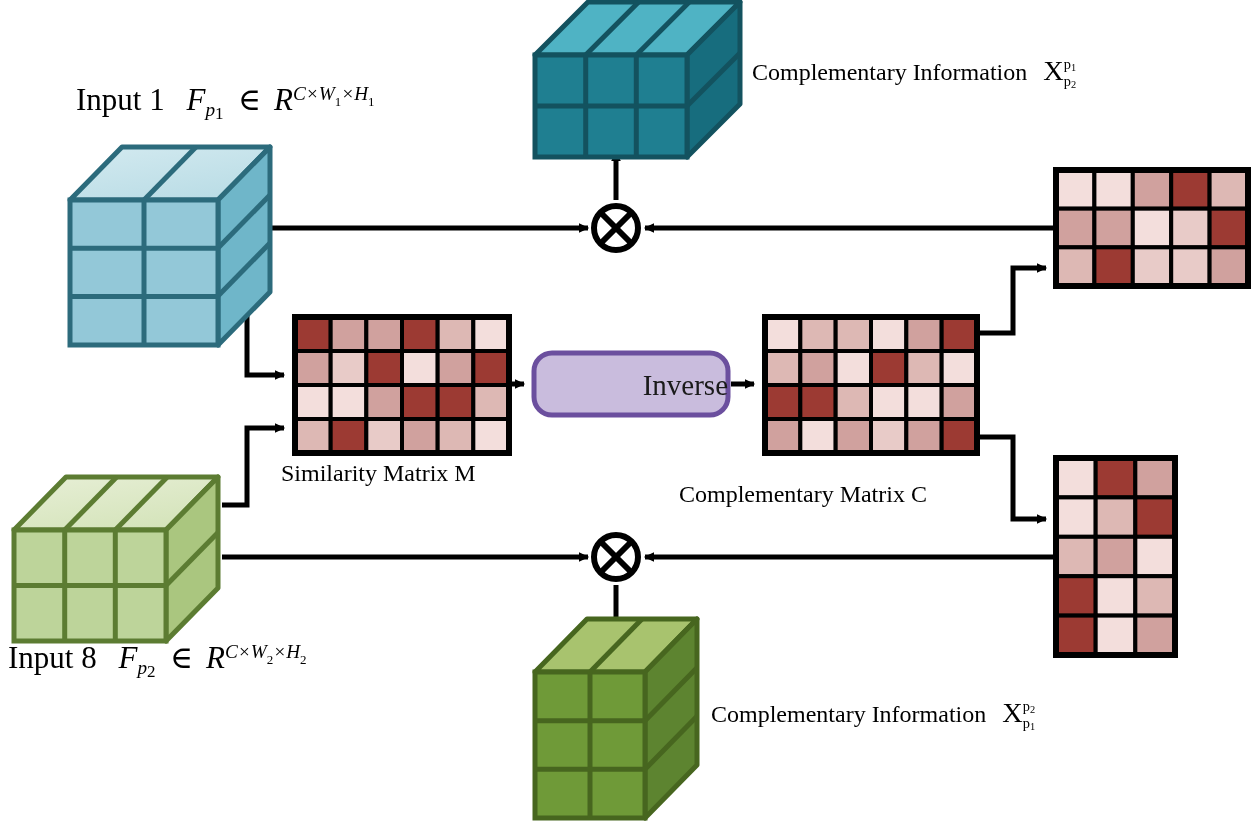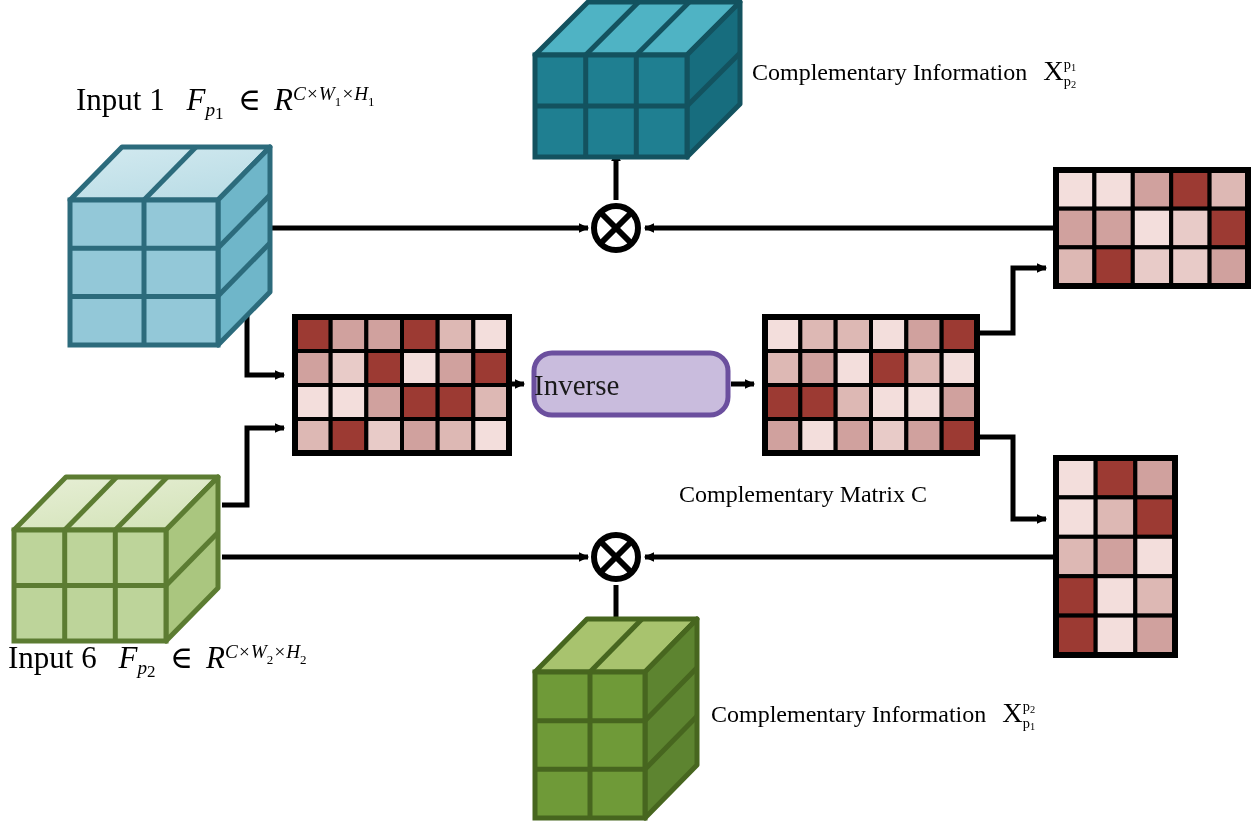--- a/index.html
+++ b/index.html
@@ -55,21 +55,21 @@
     line-height: 1.04;
     text-align: left;
     font-style: normal;
   }
   .updown .u { display: block; }
   .updown .d { display: block; }
   .updown .tiny { font-size: 0.72em; vertical-align: -0.18em; }
   .inverse-text {
     position: absolute;
     width: 194px;
-    text-align: left;
+    text-align: right;
     font-size: 29px;
     font-family: "Liberation Serif", "DejaVu Serif", serif;
     color: #1a1a1a;
   }
   .titlelabel { font-size: 24px; }
   .inputlabel { font-size: 31px; }
 </style>
 </head>
 <body>
 
@@ -287,28 +287,29 @@
   </svg>
 
   <div class="lbl inputlabel" style="left:76px; top:84px;text-align:center;">
     <span>Input 1</span>
     <span style="display:inline-block;width:14px;"></span><span class="mathvar">F</span><span class="mathvar sub">p</span><span class="subsub" style="vertical-align:-0.52em;">1</span>
     <span style="display:inline-block;width:7px;"></span><span>∈</span>
     <span style="display:inline-block;width:5px;"></span><span class="mathvar">R</span><span class="sup mathvar">C×W</span><span style="font-size:0.42em;vertical-align:0.30em;">1</span><span class="sup mathvar">×H</span><span style="font-size:0.42em;vertical-align:0.30em;">1</span>
   </div>
 
   <div class="lbl inputlabel" style="left:8px; top:642px;">
-    <span>Input 6</span>
+    <span>Input 8</span>
     <span style="display:inline-block;width:14px;"></span><span class="mathvar">F</span><span class="mathvar sub">p</span><span class="subsub" style="vertical-align:-0.52em;">2</span>
     <span style="display:inline-block;width:7px;"></span><span>∈</span>
     <span style="display:inline-block;width:5px;"></span><span class="mathvar">R</span><span class="sup mathvar">C×W</span><span style="font-size:0.42em;vertical-align:0.30em;">2</span><span class="sup mathvar">×H</span><span style="font-size:0.42em;vertical-align:0.30em;">2</span>
   </div>
 
   <div class="inverse-text" style="left:534px; top:369px;">Inverse</div>
 
+  <div class="lbl titlelabel" style="left:281px; top:461px;">Similarity Matrix M</div>
 
   <div class="lbl titlelabel" style="left:679px; top:482px;">Complementary Matrix C</div>
 
   <div class="lbl titlelabel" style="left:752px; top:57px;">
     <span>Complementary Information</span>
     <span style="display:inline-block;width:10px;"></span><span style="font-size:1.18em;">X</span><span class="updown"><span class="u"><span>p</span><span class="tiny">1</span></span><span class="d"><span>p</span><span class="tiny">2</span></span></span>
   </div>
 
   <div class="lbl titlelabel" style="left:711px; top:699px;">
     <span>Complementary Information</span>

